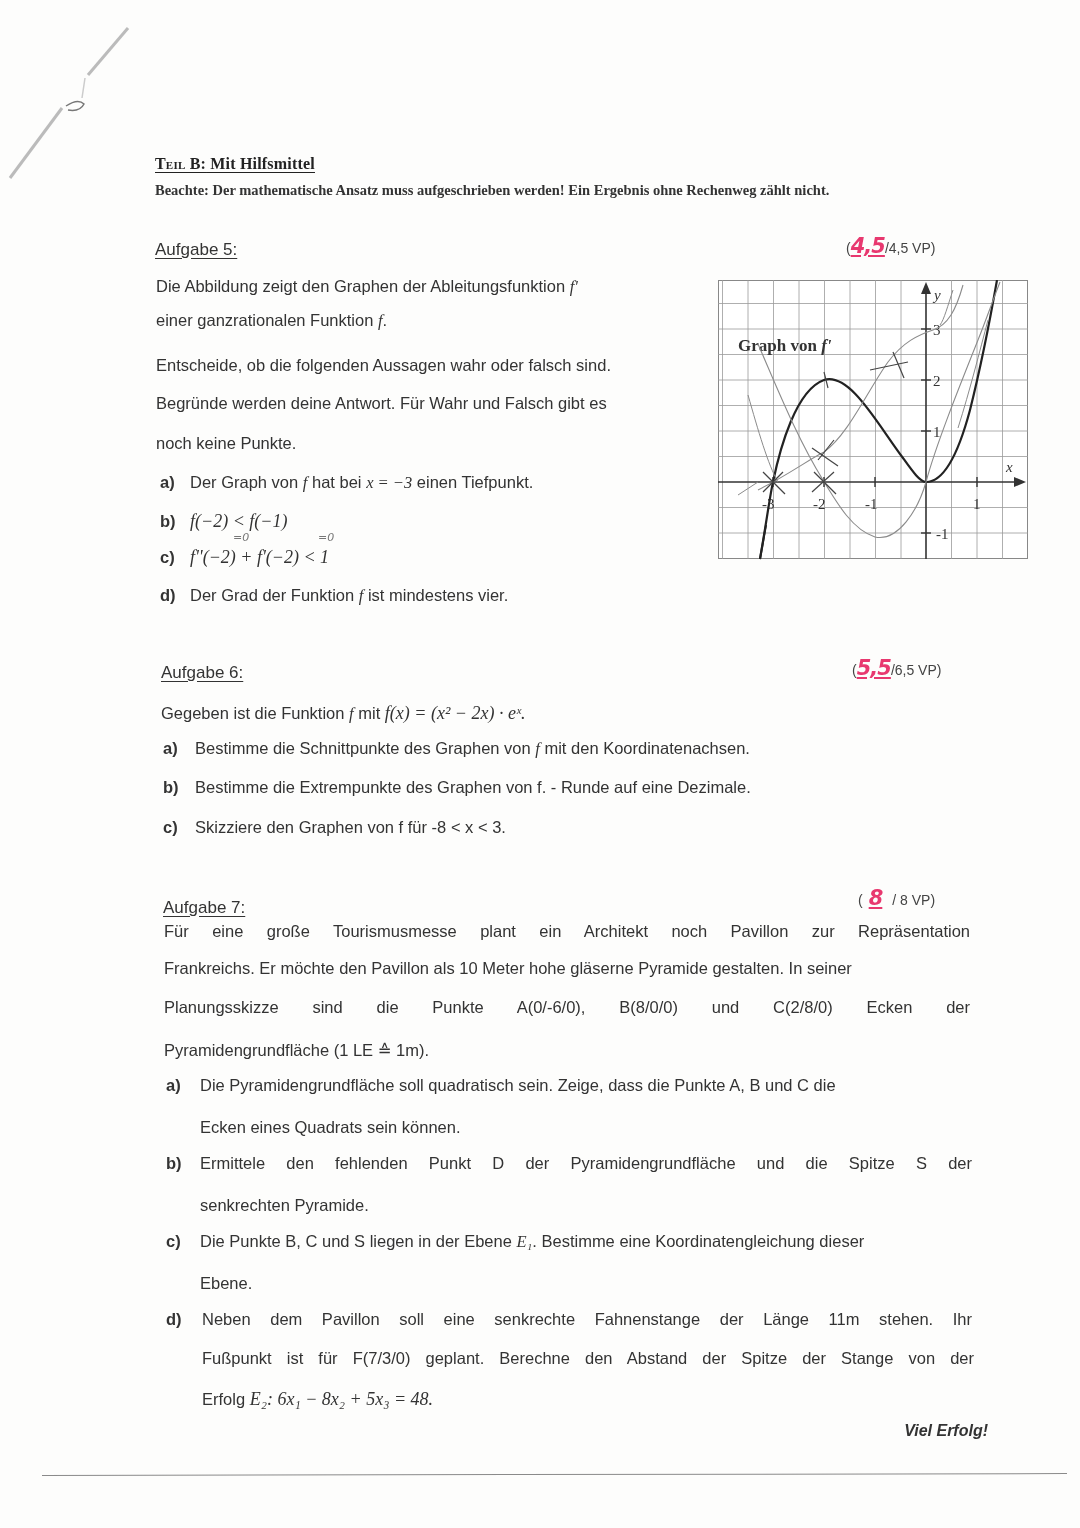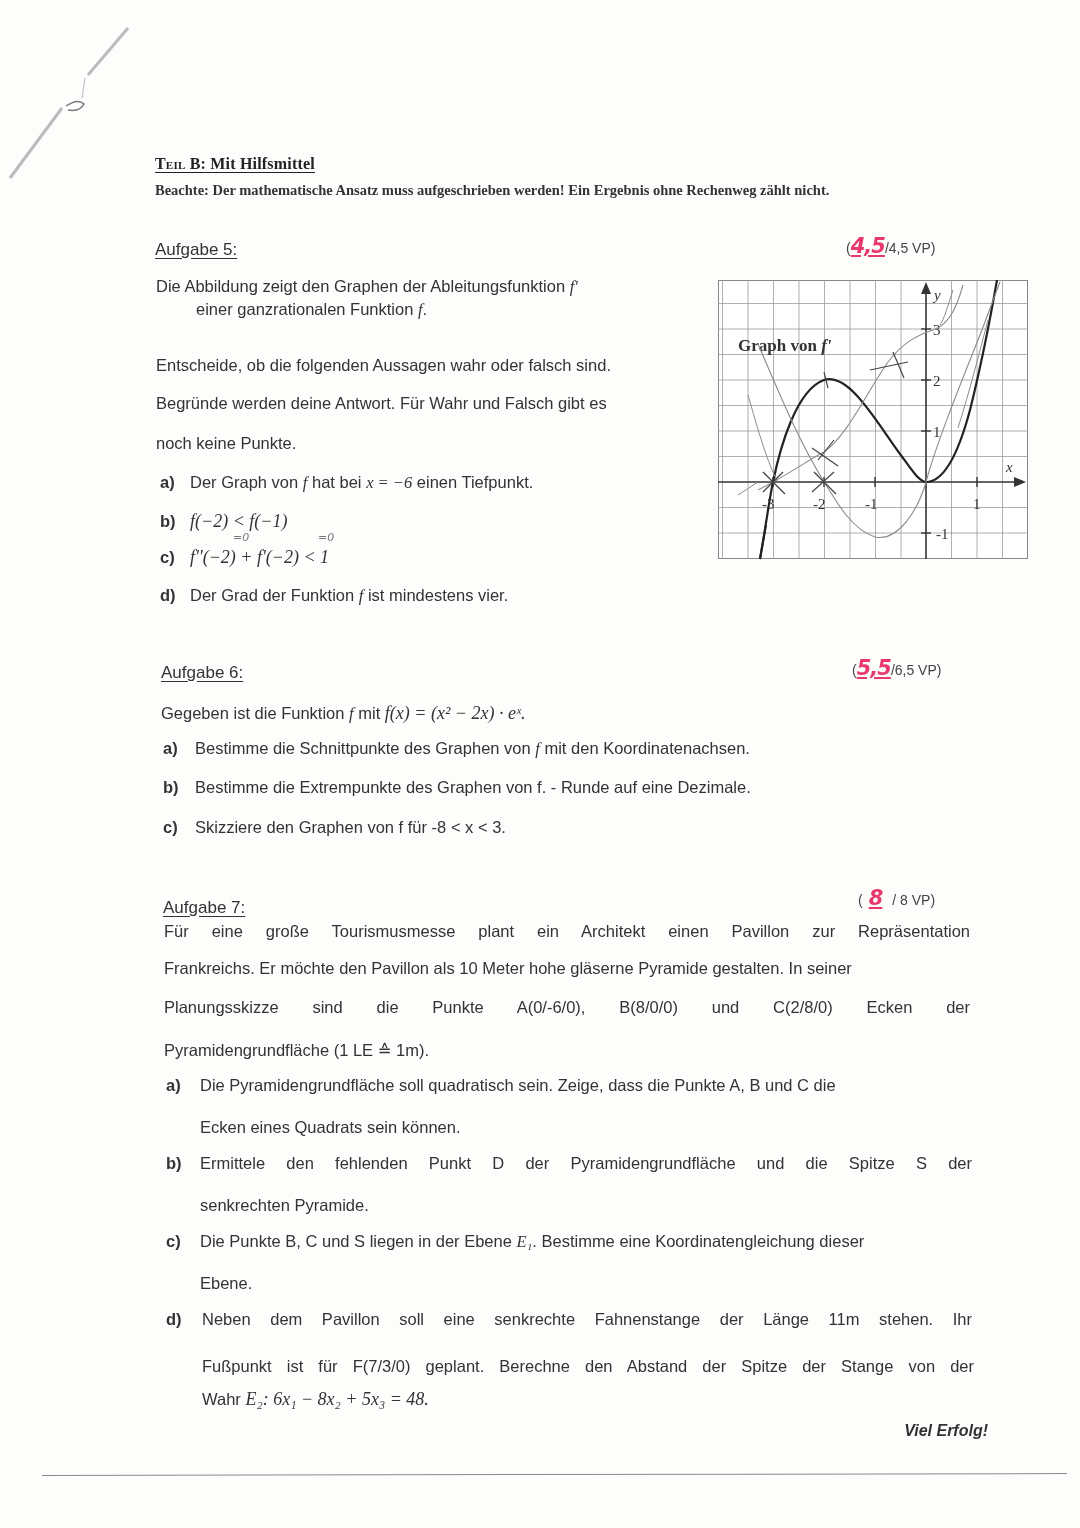--- a/index.html
+++ b/index.html
@@ -47,29 +47,29 @@
 <div class="abs hint">Beachte: Der mathematische Ansatz muss aufgeschrieben werden! Ein Ergebnis ohne Rechenweg zählt nicht.</div>
 
 <div class="abs task-heading" style="left:155px;top:240px;">Aufgabe 5:</div>
 <div class="abs score" style="left:846px;top:234px;">
   <span>(</span><span class="hand">4,5</span><span>/4,5 VP)</span>
 </div>
 
 <div class="abs body-text" style="left:156px;top:276px;">
   <span>Die Abbildung zeigt den Graphen der Ableitungsfunktion </span><span class="math">f'</span>
 </div>
-<div class="abs body-text" style="left:156px;top:299px;margin-left:40px;">
+<div class="abs body-text" style="left:156px;top:310px;">
   <span>einer ganzrationalen Funktion </span><span class="math">f</span><span>.</span>
 </div>
 <div class="abs body-text" style="left:156px;top:355px;">Entscheide, ob die folgenden Aussagen wahr oder falsch sind.</div>
 <div class="abs body-text" style="left:156px;top:393px;">Begründe werden deine Antwort. Für Wahr und Falsch gibt es</div>
 <div class="abs body-text" style="left:156px;top:433px;">noch keine Punkte.</div>
 
 <div class="abs body-text" style="left:160px;top:472px;">
-  <span class="label">a)</span><span>Der Graph von </span><span class="math">f</span><span> hat bei </span><span class="math">x = −6</span><span> einen Tiefpunkt.</span>
+  <span class="label">a)</span><span>Der Graph von </span><span class="math">f</span><span> hat bei </span><span class="math">x = −3</span><span> einen Tiefpunkt.</span>
 </div>
 <div class="abs body-text" style="left:160px;top:511px;">
   <span class="label">b)</span><span class="math" style="font-size:18px">f(−2) &lt; f(−1)</span>
 </div>
 <div class="pencil" style="left:233px;top:531px;">=0</div>
 <div class="pencil" style="left:318px;top:531px;">=0</div>
 <div class="abs body-text" style="left:160px;top:547px;">
   <span class="label">c)</span><span class="math" style="font-size:18px">f''(−2) + f'(−2) &lt; 1</span>
 </div>
 <div class="abs body-text" style="left:160px;top:585px;">
@@ -170,21 +170,21 @@
 </div>
 <div class="abs body-text" style="left:163px;top:817px;">
   <span class="label" style="width:32px">c)</span><span>Skizziere den Graphen von f für -8 &lt; x &lt; 3.</span>
 </div>
 
 <div class="abs task-heading" style="left:163px;top:898px;text-align:right;">Aufgabe 7:</div>
 <div class="abs score" style="left:858px;top:886px;">
   <span>(</span><span class="hand" style="margin:0 10px 0 6px">8</span><span>/  8 VP)</span>
 </div>
 
-<div class="abs body-text justified" style="left:164px;top:921px;width:806px;">Für eine große Tourismusmesse plant ein Architekt einen Pavillon zur Repräsentation</div>
+<div class="abs body-text justified" style="left:164px;top:921px;width:806px;">Für eine große Tourismusmesse plant ein Architekt noch Pavillon zur Repräsentation</div>
 <div class="abs body-text" style="left:164px;top:958px;">Frankreichs. Er möchte den Pavillon als 10 Meter hohe gläserne Pyramide gestalten. In seiner</div>
 <div class="abs body-text justified" style="left:164px;top:997px;width:806px;">Planungsskizze sind die Punkte A(0/-6/0), B(8/0/0) und C(2/8/0) Ecken der</div>
 <div class="abs body-text" style="left:164px;top:1040px;">Pyramidengrundfläche (1 LE ≙ 1m).</div>
 
 <div class="abs body-text" style="left:166px;top:1075px;">
   <span class="label" style="width:34px">a)</span><span>Die Pyramidengrundfläche soll quadratisch sein. Zeige, dass die Punkte A, B und C die</span>
 </div>
 <div class="abs body-text" style="left:200px;top:1117px;">Ecken eines Quadrats sein können.</div>
 
 <div class="abs body-text" style="left:166px;top:1153px;width:806px;display:flex;">
@@ -195,19 +195,19 @@
 
 <div class="abs body-text" style="left:166px;top:1231px;">
   <span class="label" style="width:34px">c)</span><span>Die Punkte B, C und S liegen in der Ebene </span><span class="math">E₁</span><span>. Bestimme eine Koordinatengleichung dieser</span>
 </div>
 <div class="abs body-text" style="left:200px;top:1273px;">Ebene.</div>
 
 <div class="abs body-text" style="left:166px;top:1309px;width:806px;display:flex;">
   <span class="label" style="width:36px;flex:none">d)</span>
     <span class="justified" style="flex:1">Neben dem Pavillon soll eine senkrechte Fahnenstange der Länge 11m stehen. Ihr</span>
 </div>
-<div class="abs body-text justified" style="left:202px;top:1348px;width:772px;margin-top:8px;">Fußpunkt ist für F(7/3/0) geplant. Berechne den Abstand der Spitze der Stange von der</div>
+<div class="abs body-text justified" style="left:202px;top:1348px;width:772px;">Fußpunkt ist für F(7/3/0) geplant. Berechne den Abstand der Spitze der Stange von der</div>
 <div class="abs body-text" style="left:202px;top:1389px;">
-  <span>Wahr </span><span class="math" style="font-size:18px">E₂: 6x₁ − 8x₂ + 5x₃ = 48.</span>
+  <span>Erfolg </span><span class="math" style="font-size:18px">E₂: 6x₁ − 8x₂ + 5x₃ = 48.</span>
 </div>
 
 <div class="abs viel">Viel Erfolg!</div>
 <div class="abs bottom-line"></div>
 
 </body></html>

